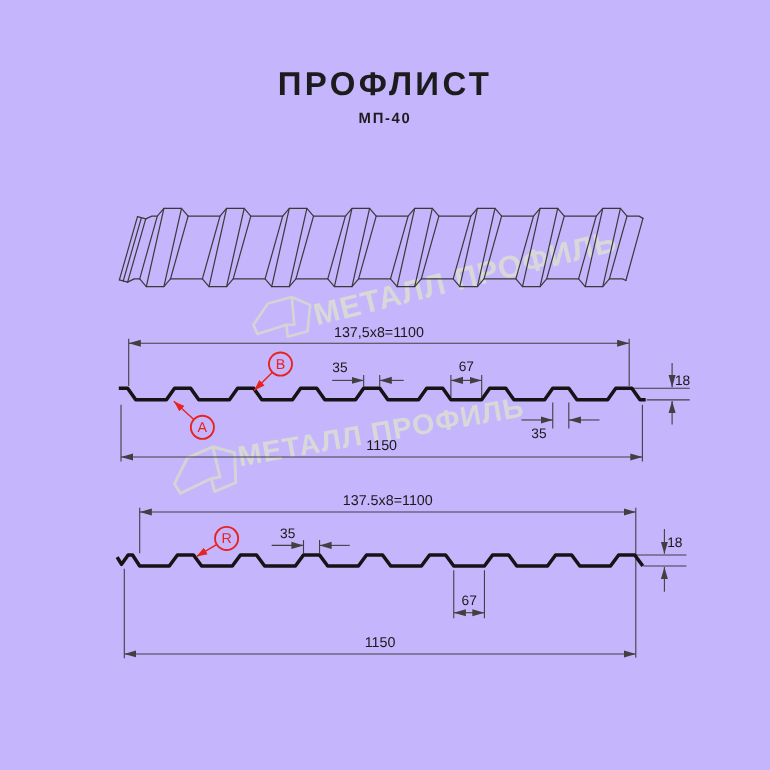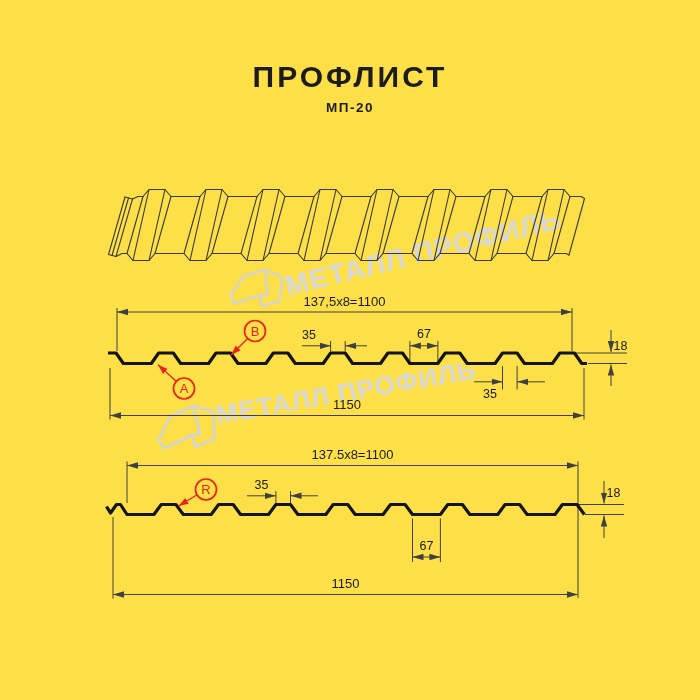--- a/index.html
+++ b/index.html
@@ -1,16 +1,16 @@
 <!DOCTYPE html>
 <html><head>
 <meta charset="utf-8">
 <style>
   html,body{margin:0;padding:0;background:#ffffff;}
-  .stage{position:relative;width:700px;height:700px;background:#fde047;overflow:hidden;
+  .stage{position:relative;width:700px;height:700px;background:#c4b5fd;overflow:hidden;
          font-family:"Liberation Sans",sans-serif;}
   .title{position:absolute;top:60px;left:0;width:700px;text-align:center;
          font-size:30px;font-weight:700;letter-spacing:3px;color:#1c1c1c;}
   .subtitle{position:absolute;top:100px;left:0;width:700px;text-align:center;
          font-size:13.5px;font-weight:700;letter-spacing:1.5px;color:#1c1c1c;}
   .footer{position:absolute;top:619px;left:0;width:700px;text-align:center;
          font-size:15.5px;font-weight:600;letter-spacing:.6px;color:#383838;}
   svg{position:absolute;left:0;top:0;}
   .w3{stroke:#3a3a3a;stroke-width:1.1;fill:none;stroke-linejoin:round;stroke-linecap:round;}
   .prof{stroke:#141414;stroke-width:3.2;fill:none;stroke-linejoin:round;stroke-linecap:butt;}
@@ -22,21 +22,21 @@
   .redtx{font-family:"Liberation Sans",sans-serif;font-size:13px;fill:#e8231e;text-anchor:middle;}
   .wm{font-family:"Liberation Sans",sans-serif;font-weight:700;fill:#d8d8d8;letter-spacing:1px;}
   .wmlogo{stroke:#d4d4d4;stroke-width:2;fill:none;stroke-linejoin:round;}
 </style>
 </head>
 <body>
 
 <div class="stage">
 
   <div class="title">ПРОФЛИСТ</div>
-  <div class="subtitle">МП-20</div>
+  <div class="subtitle">МП-40</div>
 
   <svg width="700" height="700" viewBox="0 0 700 700">
     <defs>
       <marker id="arrD" markerWidth="12" markerHeight="9" refX="11" refY="4" orient="auto-start-reverse" markerUnits="userSpaceOnUse">
         <path d="M0,0.8 L11,4 L0,7.2 Z" fill="#404040"></path>
       </marker>
       <marker id="arrR" markerWidth="12" markerHeight="9" refX="10" refY="4" orient="auto" markerUnits="userSpaceOnUse">
         <path d="M0,0.6 L10,4 L0,7.4 Z" fill="#e8231e"></path>
       </marker>
       <path id="mplogo" d="M2,21 L13,5 L31,0 L45,6 L43,26 L28,30 L27,21 L5,28 Z M31,0 L33,21 L27,21" class="wmlogo"></path>

